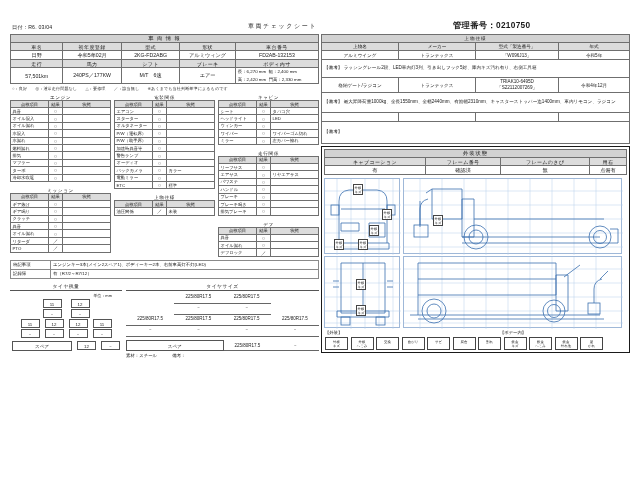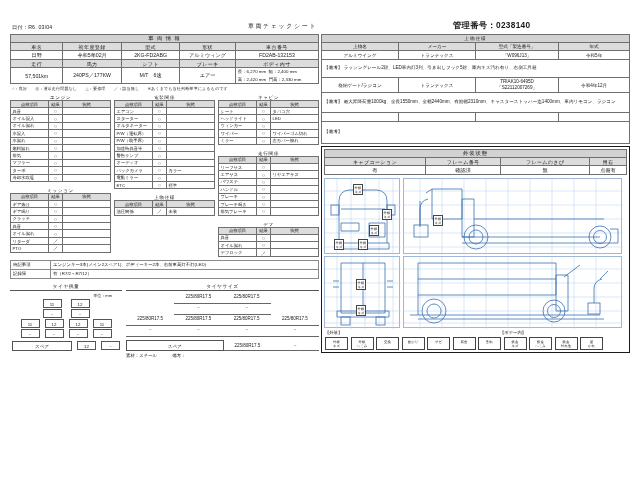--- a/index.html
+++ b/index.html
@@ -99,21 +99,21 @@
         line-height: 4.4px; text-align: center; padding-top: 1.6px; }
 </style>
 </head>
 <body>
 
 <div class="page">
 
   <div class="hdr">
     <div class="hdr-date">日付：R6. 03/04</div>
     <div class="hdr-title">車両チェックシート</div>
-    <div class="hdr-mgmt">管理番号：0238140</div>
+    <div class="hdr-mgmt">管理番号：0210750</div>
   </div>
 
   <div class="cols">
 
     <div class="colL">
 
       <table class="vinfo">
         <tbody>
             <tr>
               <td class="band" colspan="5">車 両 情 報</td>

